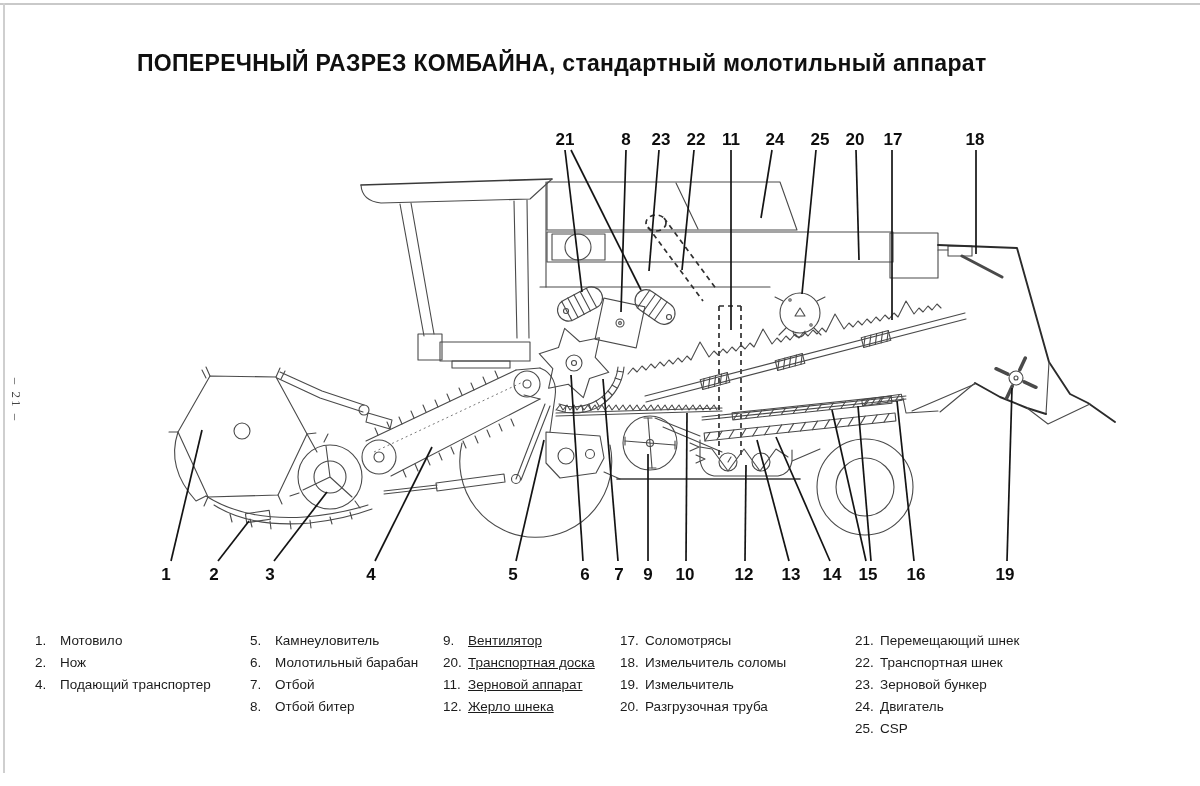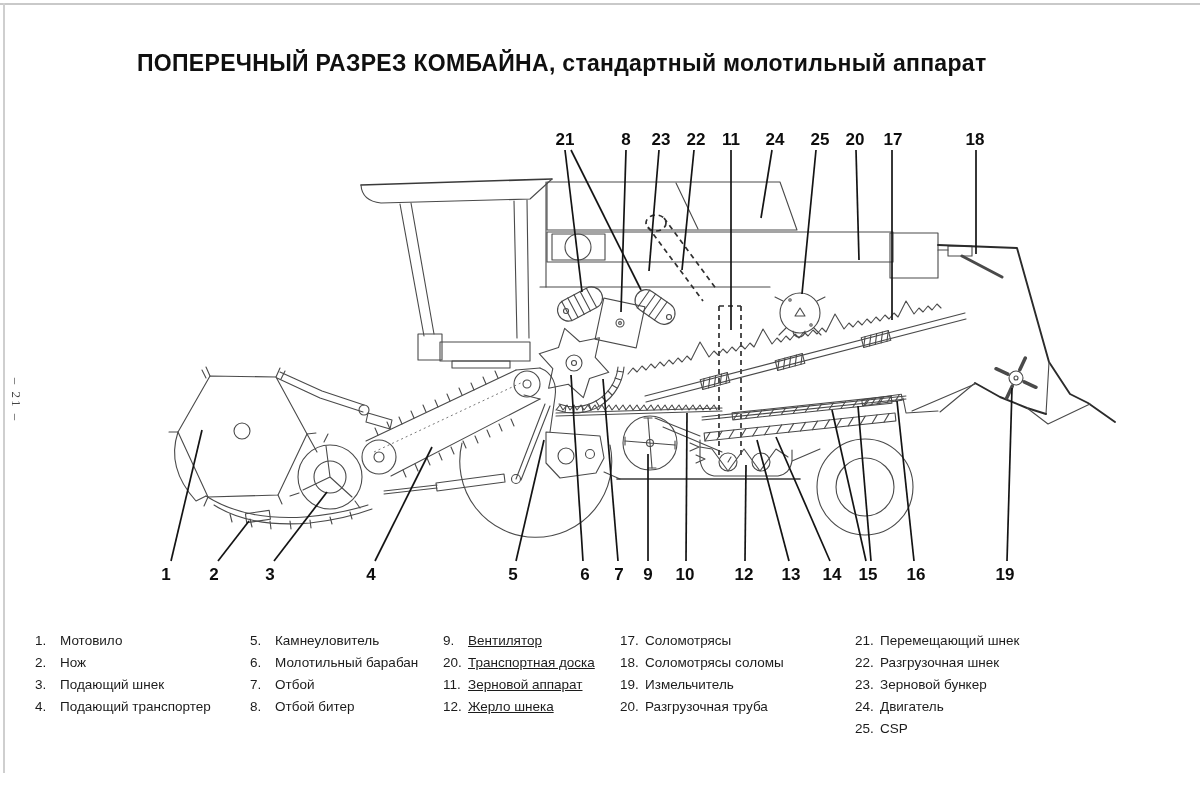--- a/index.html
+++ b/index.html
@@ -312,41 +312,40 @@
       <text x="916" y="580" class="callout-num">16</text>
       <line x1="1012" y1="388" x2="1007" y2="561" class="leader"></line>
       <text x="1005" y="580" class="callout-num">19</text>
     </g>
 </svg>
 
 <div class="legend" id="legend">
     <div class="legend-col">
       <div class="legend-row"><span class="ln">1.</span><span>Мотовило</span></div>
       <div class="legend-row"><span class="ln">2.</span><span>Нож</span></div>
-      <div class="legend-row"><span class="ln">3.</span><span>Подающий шнек</span></div>
       <div class="legend-row"><span class="ln">4.</span><span>Подающий транспортер</span></div>
     </div>
     <div class="legend-col">
       <div class="legend-row"><span class="ln">5.</span><span>Камнеуловитель</span></div>
       <div class="legend-row"><span class="ln">6.</span><span>Молотильный барабан</span></div>
       <div class="legend-row"><span class="ln">7.</span><span>Отбой</span></div>
       <div class="legend-row"><span class="ln">8.</span><span>Отбой битер</span></div>
     </div>
     <div class="legend-col">
       <div class="legend-row"><span class="ln">9.</span><span>Вентилятор</span></div>
       <div class="legend-row"><span class="ln">20.</span><span>Транспортная доска</span></div>
       <div class="legend-row"><span class="ln">11.</span><span>Зерновой аппарат</span></div>
       <div class="legend-row"><span class="ln">12.</span><span>Жерло шнека</span></div>
     </div>
     <div class="legend-col">
       <div class="legend-row"><span class="ln">17.</span><span>Соломотрясы</span></div>
-      <div class="legend-row"><span class="ln">18.</span><span>Соломотрясы соломы</span></div>
+      <div class="legend-row"><span class="ln">18.</span><span>Измельчитель соломы</span></div>
       <div class="legend-row"><span class="ln">19.</span><span>Измельчитель</span></div>
       <div class="legend-row"><span class="ln">20.</span><span>Разгрузочная труба</span></div>
     </div>
     <div class="legend-col">
       <div class="legend-row"><span class="ln">21.</span><span>Перемещающий шнек</span></div>
-      <div class="legend-row"><span class="ln">22.</span><span>Разгрузочная шнек</span></div>
+      <div class="legend-row"><span class="ln">22.</span><span>Транспортная шнек</span></div>
       <div class="legend-row"><span class="ln">23.</span><span>Зерновой бункер</span></div>
       <div class="legend-row"><span class="ln">24.</span><span>Двигатель</span></div>
       <div class="legend-row"><span class="ln">25.</span><span>CSP</span></div>
     </div>
   </div>
 
 </body></html>

